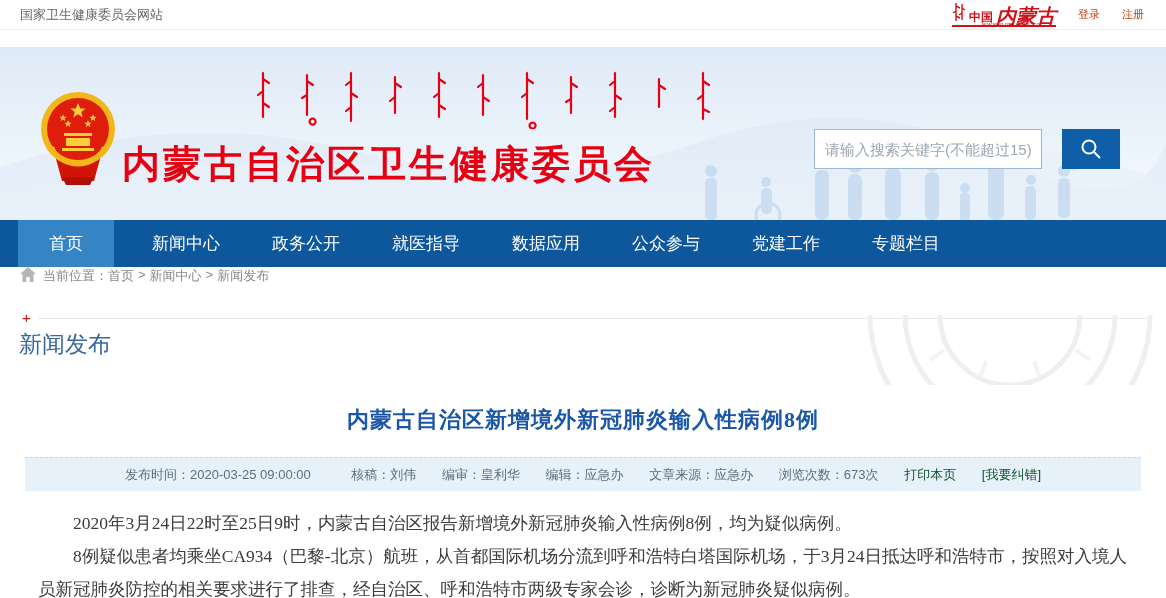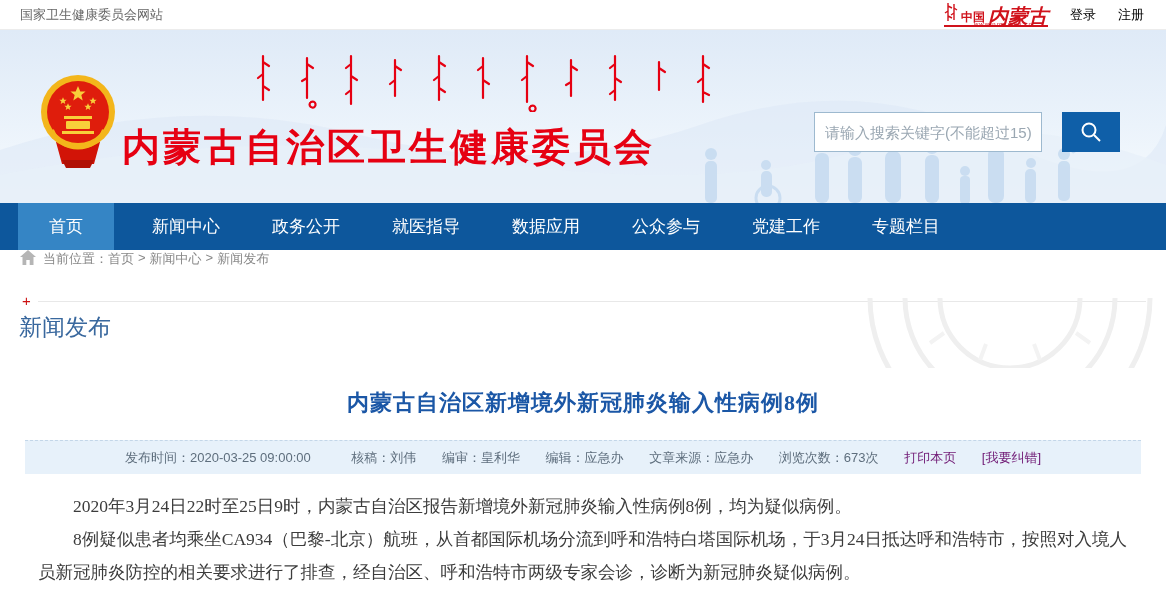--- a/index.html
+++ b/index.html
@@ -9,25 +9,25 @@
   
   .topbar { height:30px; display:flex; align-items:center; justify-content:space-between;
     padding:0 22px 0 20px; border-bottom:1px solid #ececec; background:#fff;gap:39px; }
   .topbar-left { font-size:13px; color:#666; }
   .topbar-right { display:flex; align-items:center; gap:22px; }
   .nmg-logo { display:flex; align-items:flex-end; gap:3px; border-bottom:2px solid #d0121b;
     padding-bottom:1px; position:relative; }
   .nmg-logo .cn { font-size:12px; font-weight:bold; color:#d0121b; line-height:14px; }
   .nmg-logo .nm { font-size:20px; font-weight:bold; font-style:italic; color:#d0121b; line-height:16px; }
   .nmg-sub { position:absolute; left:30px; top:19px; font-size:6px; color:#d0121b; letter-spacing:1px; }
-  .top-link { font-size:13px; color:#000000; cursor:pointer; }
+  .top-link { font-size:11px; color:#c2410c; cursor:pointer; }
 
   
   .banner { position:relative; height:173px; overflow:hidden;
-    background:linear-gradient(180deg,#dfeaf7 0%,#ebf3fb 55%,#f7fbfe 100%); }
+    background:linear-gradient(180deg,#dfeaf7 0%,#ebf3fb 55%,#f7fbfe 100%);margin-top:17px; }
   .banner svg.bg { position:absolute; left:0; top:0; }
   .emblem { position:absolute; left:38px; top:42px; }
   .mongol-script { position:absolute; left:255px; top:22px; }
   .banner-title { position:absolute; left:122px; top:92px; font-size:38px; font-weight:bold;
     color:#e60012; letter-spacing:3px; font-family:"Liberation Sans",sans-serif; }
   .search-wrap { position:absolute; right:46px; top:82px; display:flex;gap:20px; }
   .search-input { width:228px; height:40px; border:1px solid #9db9cf; background:#fff;
     padding:0 10px; font-size:15px; color:#333; outline:none; }
   .search-input::placeholder { color:#9aa7b2; }
   .search-btn { width:58px; height:40px; background:#0f5fa8; border:none; cursor:pointer;
@@ -52,21 +52,21 @@
   .section-title { position:absolute; left:19px; top:16px; font-size:23px; color:#39689e; font-weight:normal; }
   .deco-pattern { position:absolute; right:6px; top:-8px; }
 
   
   .article-title { text-align:center; margin-top:28px; font-size:22px; font-weight:bold;
     color:#1b57a6; font-family:"Liberation Serif","DejaVu Serif",serif; letter-spacing:1px; }
   .meta-bar { margin:22px 25px 0 25px; background:#e7f1fa; border-top:1px dashed #c3d6e8;
     height:34px; line-height:34px; text-align:center; font-size:13px; color:#5e6e7d; white-space:nowrap; }
   .meta-bar .pair { margin:15px 11px; }
   .meta-bar .gap-big { margin-right:26px; }
-  .meta-bar a { color:#701a75; text-decoration:none; cursor:pointer; margin:0 11px; }
+  .meta-bar a { color:#14532d; text-decoration:none; cursor:pointer; margin:0 11px; }
   .article-body { margin:16px 30px 0 30px; font-family:"Liberation Serif","DejaVu Serif",serif;
     font-size:17.5px; color:#3c3c3c; line-height:33px; }
   .article-body p { text-indent:2em;margin-left:8px; }
 </style>
 </head>
 <body>
 
 <div class="topbar">
   <a class="topbar-left">国家卫生健康委员会网站</a>
   <div class="topbar-right">

